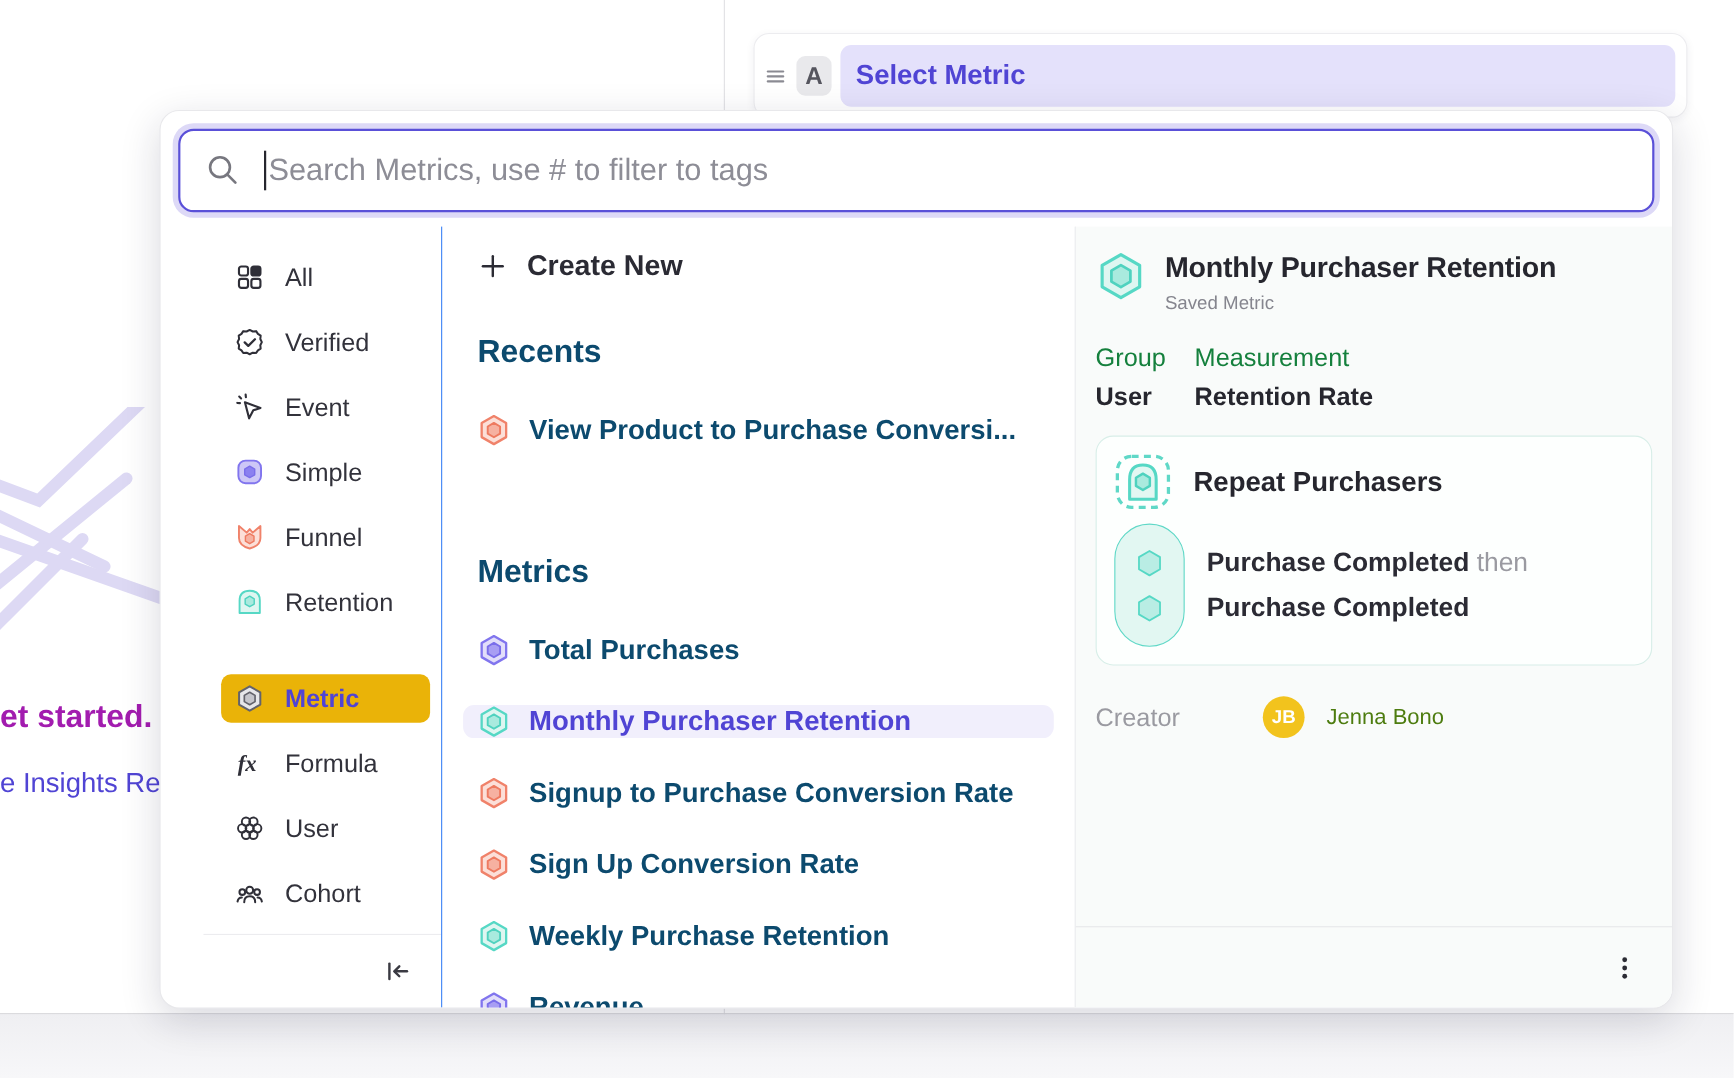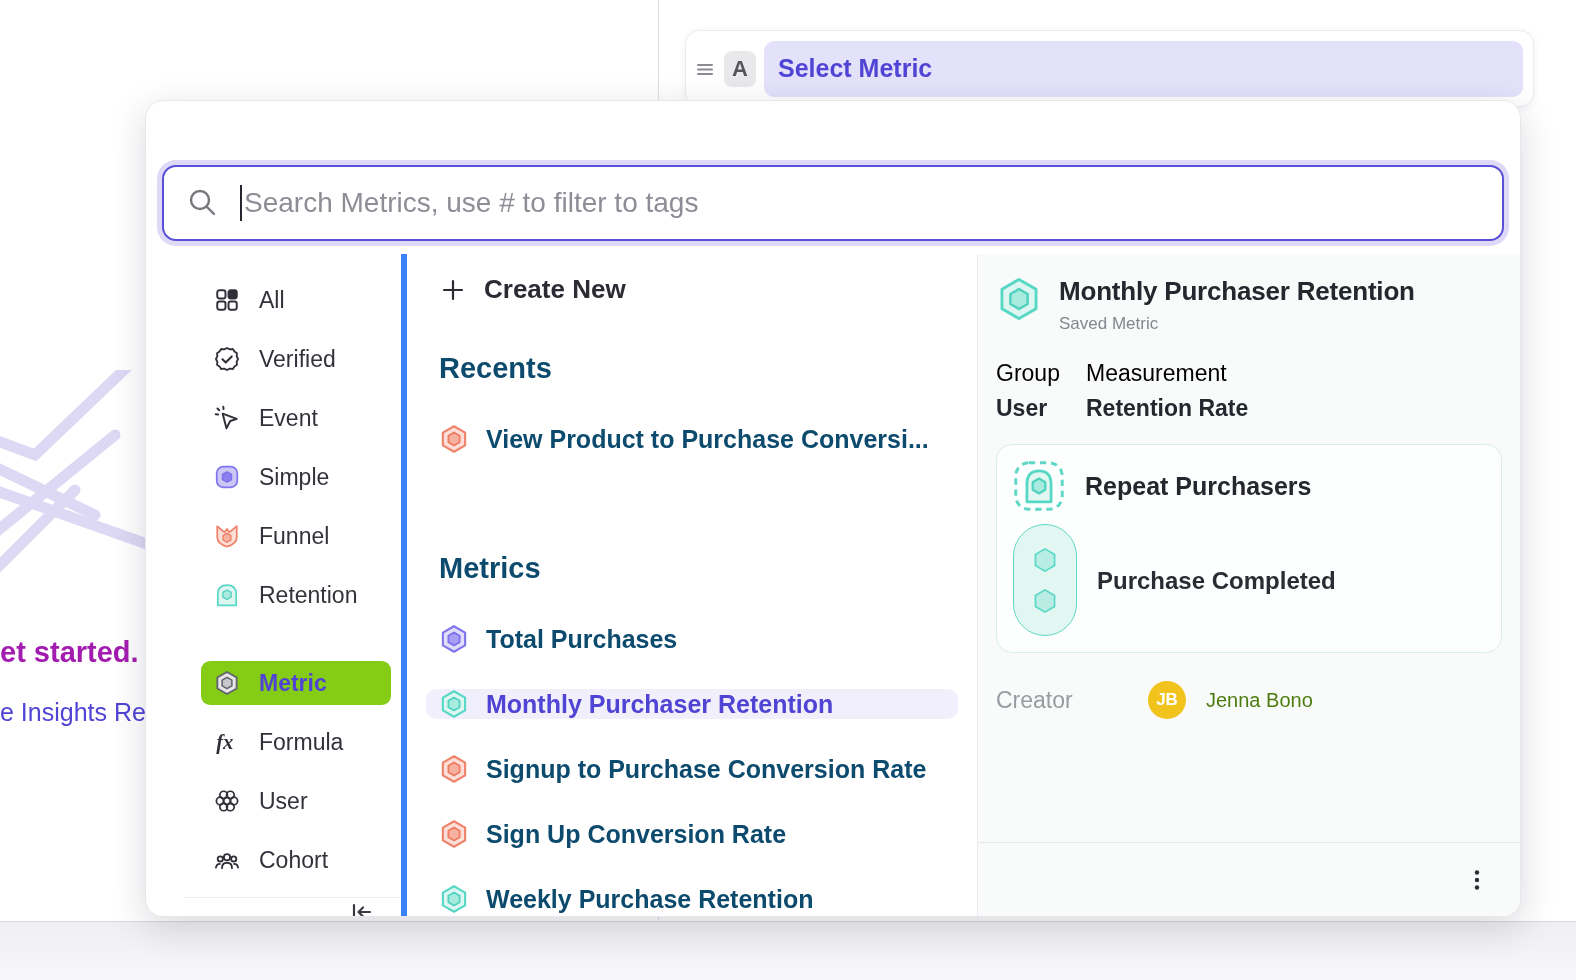--- a/index.html
+++ b/index.html
@@ -26,60 +26,60 @@
     display:flex; align-items:center; padding-left:14px;
     font-size:25px; font-weight:700; color:#5044d4; }
 
   
   .modal { position:absolute; left:145px; top:100px; width:1376px; height:817px;
     background:#fff; border:1px solid #e8e8eb; border-radius:18px; overflow:hidden;
     box-shadow:0 10px 36px rgba(25,25,55,.16); display:flex; flex-direction:column; }
 
   .search-wrap { padding:16px 16px 13px 16px; }
   .search-box { height:76px; border:2px solid #5a50d8; border-radius:14px;
-    box-shadow:0 0 0 5px #ddd9f7; display:flex; align-items:center; padding:0 22px; background:#fff;margin-top:48px; }
+    box-shadow:0 0 0 5px #ddd9f7; display:flex; align-items:center; padding:0 22px; background:#fff; }
   .search-box .caret { width:2px; height:36px; background:#26262e; margin:0 2px 0 20px; }
   .search-box .ph { font-size:28px; color:#8d8d96; }
 
   .body { flex:1; display:flex; min-height:0; }
 
   
   .side { width:255px; display:flex; flex-direction:column; padding-top:24px;padding-left:39px; }
   .side-items { flex:1; padding:0 10px 0 16px; }
   .side-item { height:44px; margin-bottom:15px; border-radius:9px; display:flex; align-items:center;
     padding-left:13px; gap:19px; cursor:pointer; }
   .side-item .lbl { font-size:23px; font-weight:500; color:#32323b; }
-  .side-item.sel { background:#84cc16;margin-top:44px; }
+  .side-item.sel { background:#eab308;margin-top:44px; }
   .side-item.sel .lbl { color:#5044d4; font-weight:600; }
   .side-foot { border-top:1px solid #ececef; height:74px; display:flex; align-items:center;
     justify-content:flex-end; padding-right:26px; }
 
   
-  .mid { flex:1; border-left:6px solid #3b82f6; display:flex; flex-direction:column;
+  .mid { flex:1; border-left:1px solid #3b82f6; display:flex; flex-direction:column;
     padding:20px 19px 0 19px; min-width:0;gap:25px; }
   .row { display:flex; align-items:center; gap:17px; padding-left:13px; }
   .create-row { height:48px; margin-bottom:14px; cursor:pointer; }
   .create-row .lbl { font-size:26px; font-weight:600; color:#2b2b34; }
   .sec-label { font-size:29px; font-weight:600; color:#0c4a6e; padding-left:13px; margin:8px 0 14px 0; }
   .item-row { height:56px; margin-bottom:10px; border-radius:10px; cursor:pointer; }
   .item-row .lbl { font-size:25px; font-weight:600; color:#0c4a6e; white-space:nowrap; overflow:hidden; }
   .item-row.sel { background:#f1effc; }
   .item-row.sel .lbl { color:#5044d4; }
   .mid-div { height:1px; background:#ececef; margin:16px 0 14px 0; }
 
   
   .detail { width:543px; border-left:1px solid #ececef; background:#f9fbfa;
     display:flex; flex-direction:column; }
   .detail-scroll { flex:1; padding:22px 18px 0 18px; }
   .d-head { display:flex; gap:17px; }
   .d-title { font-size:26px; font-weight:700; color:#26262e; letter-spacing:-.2px; }
   .d-sub { font-size:17px; color:#85858e; margin-top:7px; }
   .d-info { display:flex; margin-top:26px; }
   .d-info .col1 { width:90px; }
-  .d-info .k { font-size:23px; color:#000000; }
+  .d-info .k { font-size:23px; color:#15803d; }
   .d-info .v { font-size:23px; font-weight:700; color:#26262e; margin-top:8px; }
   .d-card { margin-top:22px; border:1.5px solid #d8eee8; background:#fdfffe; border-radius:16px;
     padding:15px 16px 16px 16px; }
   .d-card-head { display:flex; align-items:center; gap:20px; }
   .d-card-title { font-size:25px; font-weight:700; color:#26262e; }
   .d-card-body { display:flex; margin-top:12px; gap:20px; align-items:center; }
   .capsule { width:64px; height:112px; border:1.5px solid #5fd8c7; background:#e2f7f2;
     border-radius:32px; display:flex; flex-direction:column; align-items:center;
     justify-content:center; gap:13px; flex:0 0 auto; }
   .step-lines { font-size:24px; font-weight:700; color:#2b2b34; line-height:41px; }
@@ -366,20 +366,21 @@
           <div class="d-card-body">
             <div class="capsule">
               <svg class="ico" width="28" height="28" viewBox="0 0 24 24">
                 <polygon points="12,2.5 20.2,7.25 20.2,16.75 12,21.5 3.8,16.75 3.8,7.25" fill="#b9ede4" stroke="#56d8c5" stroke-width="1.4" stroke-linejoin="round"></polygon>
               </svg>
               <svg class="ico" width="28" height="28" viewBox="0 0 24 24">
                 <polygon points="12,2.5 20.2,7.25 20.2,16.75 12,21.5 3.8,16.75 3.8,7.25" fill="#b9ede4" stroke="#56d8c5" stroke-width="1.4" stroke-linejoin="round"></polygon>
               </svg>
             </div>
             <div class="step-lines">
+              <div><span>Purchase Completed</span> <span class="then">then</span></div>
               <div>Purchase Completed</div>
             </div>
           </div>
         </div>
 
         <div class="d-creator">
           <span class="k">Creator</span>
           <span class="avatar">JB</span>
           <span class="name">Jenna Bono</span>
         </div>

